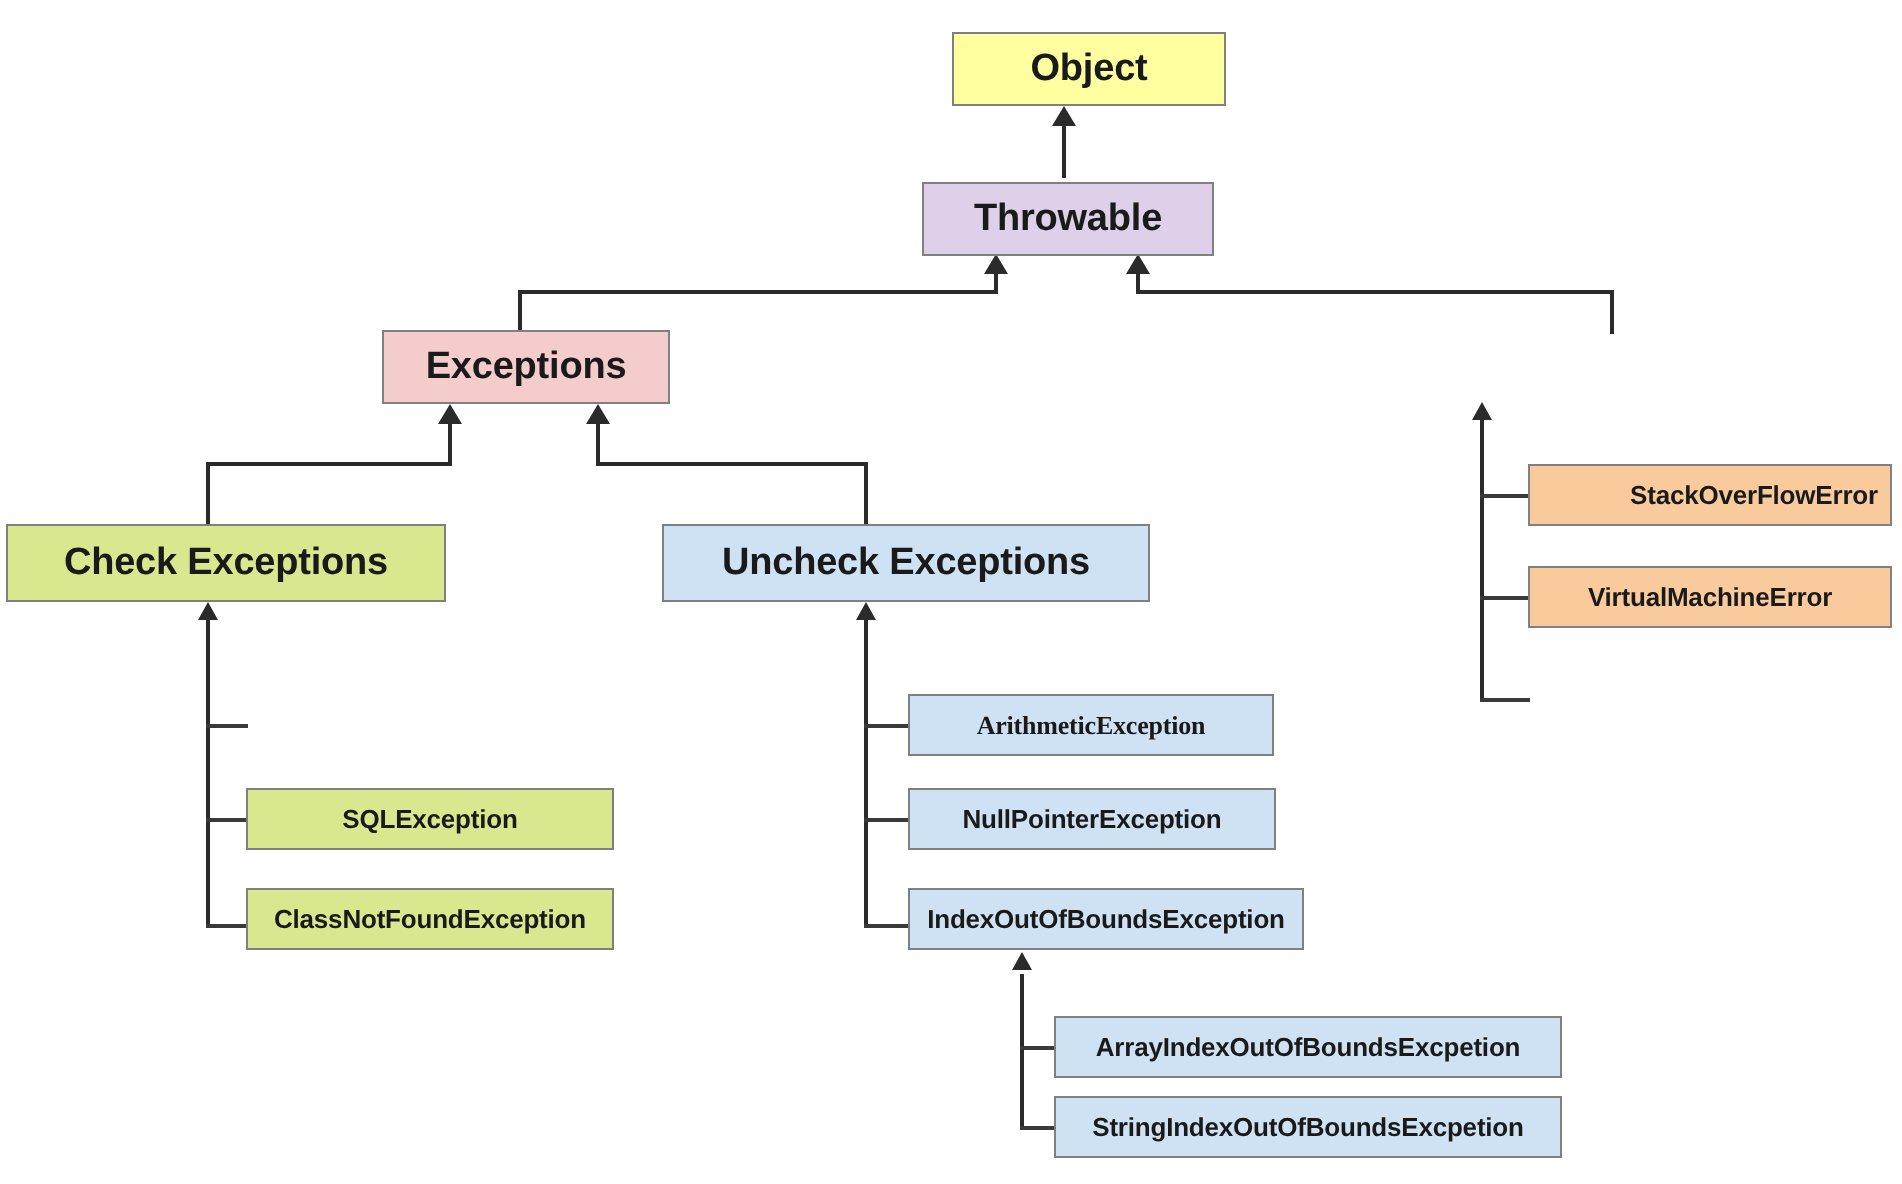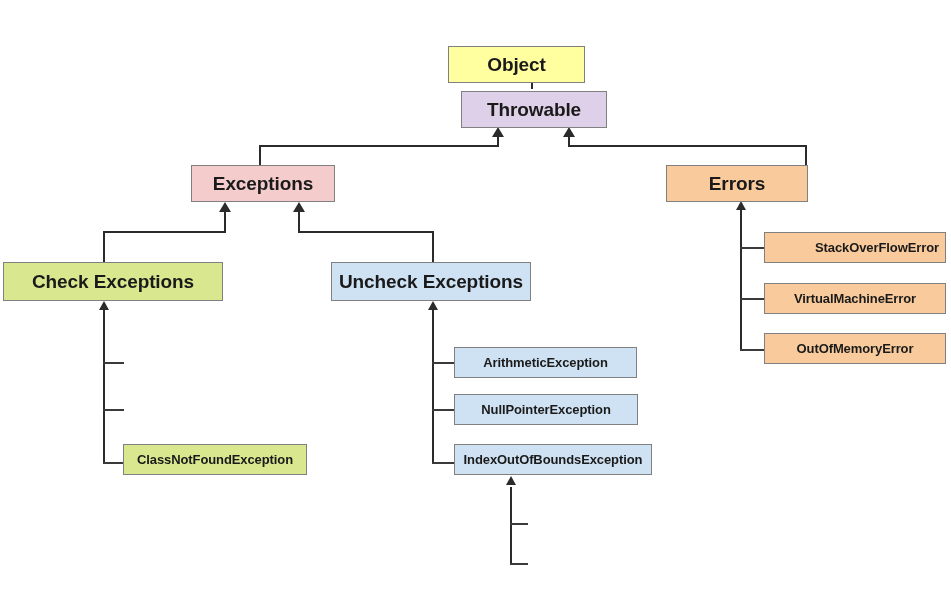--- a/index.html
+++ b/index.html
@@ -99,43 +99,44 @@
   <div class="arrow arrow-sm" style="left:506px; top:476px;"></div>
   <div class="edge edge-h edge-thin" style="left:510px; top:523px; width:18px;"></div>
   <div class="edge edge-h edge-thin" style="left:510px; top:563px; width:18px;"></div>
 
   <div class="edge edge-v" style="left:740px; top:210px; height:141px;"></div>
   <div class="arrow arrow-sm" style="left:736px; top:201px;"></div>
   <div class="edge edge-h edge-thin" style="left:740px; top:247px; width:25px;"></div>
   <div class="edge edge-h edge-thin" style="left:740px; top:298px; width:25px;"></div>
   <div class="edge edge-h edge-thin" style="left:740px; top:349px; width:25px;"></div>
 
-  <div class="node lvl-root" style="left:448px; top:16px; width:137px; height:37px; background:#ffffa0;margin-top:30px;">Object</div>
+  <div class="node lvl-root" style="left:476px; top:16px; width:137px; height:37px; background:#ffffa0;">Object</div>
 
   <div class="node lvl-root" style="left:461px; top:91px; width:146px; height:37px; background:#ddd0e8;">Throwable</div>
 
   <div class="node lvl-root" style="left:191px; top:165px; width:144px; height:37px; background:#f4cccc;">Exceptions</div>
 
-  <div class="node lvl-root" style="left:666px; top:165px; width:142px; height:37px; background:#f9cb9c;">Errors</div>
 
   <div class="node lvl-branch" style="left:3px; top:262px; width:220px; height:39px; background:#d9e88f;">Check Exceptions</div>
 
-  <div class="node lvl-branch" style="left:331px; top:262px; width:200px; height:39px; background:#cfe2f3;">Uncheck Exceptions</div>
+  <div class="node lvl-branch" style="left:331px; top:262px; width:244px; height:39px; background:#cfe2f3;">Uncheck Exceptions</div>
 
 
+  <div class="node lvl-leaf" style="left:123px; top:394px; width:184px; height:31px; background:#d9e88f;">SQLException</div>
 
   <div class="node lvl-leaf" style="left:123px; top:444px; width:184px; height:31px; background:#d9e88f;">ClassNotFoundException</div>
 
-  <div class="node lvl-leaf" style="left:454px; top:347px; width:183px; height:31px; background:#cfe2f3;">ArithmeticException</div>
+  <div class="node lvl-leaf" style="left:454px; top:347px; width:183px; height:31px; background:#cfe2f3;font-family:Liberation Serif, serif;">ArithmeticException</div>
 
   <div class="node lvl-leaf" style="left:454px; top:394px; width:184px; height:31px; background:#cfe2f3;">NullPointerException</div>
 
   <div class="node lvl-leaf" style="left:454px; top:444px; width:198px; height:31px; background:#cfe2f3;">IndexOutOfBoundsException</div>
 
+  <div class="node lvl-leaf" style="left:527px; top:508px; width:254px; height:31px; background:#cfe2f3;">ArrayIndexOutOfBoundsExcpetion</div>
 
+  <div class="node lvl-leaf" style="left:527px; top:548px; width:254px; height:31px; background:#cfe2f3;">StringIndexOutOfBoundsExcpetion</div>
 
   <div class="node lvl-leaf" style="left:764px; top:232px; width:182px; height:31px; background:#f9cb9c;padding-left:44px;">StackOverFlowError</div>
 
   <div class="node lvl-leaf" style="left:764px; top:283px; width:182px; height:31px; background:#f9cb9c;">VirtualMachineError</div>
 
-  <div class="node lvl-leaf" style="left:764px; top:333px; width:182px; height:31px; background:#f9cb9c;">OutOfMemoryError</div>
 
 </div>
 
 </body></html>

